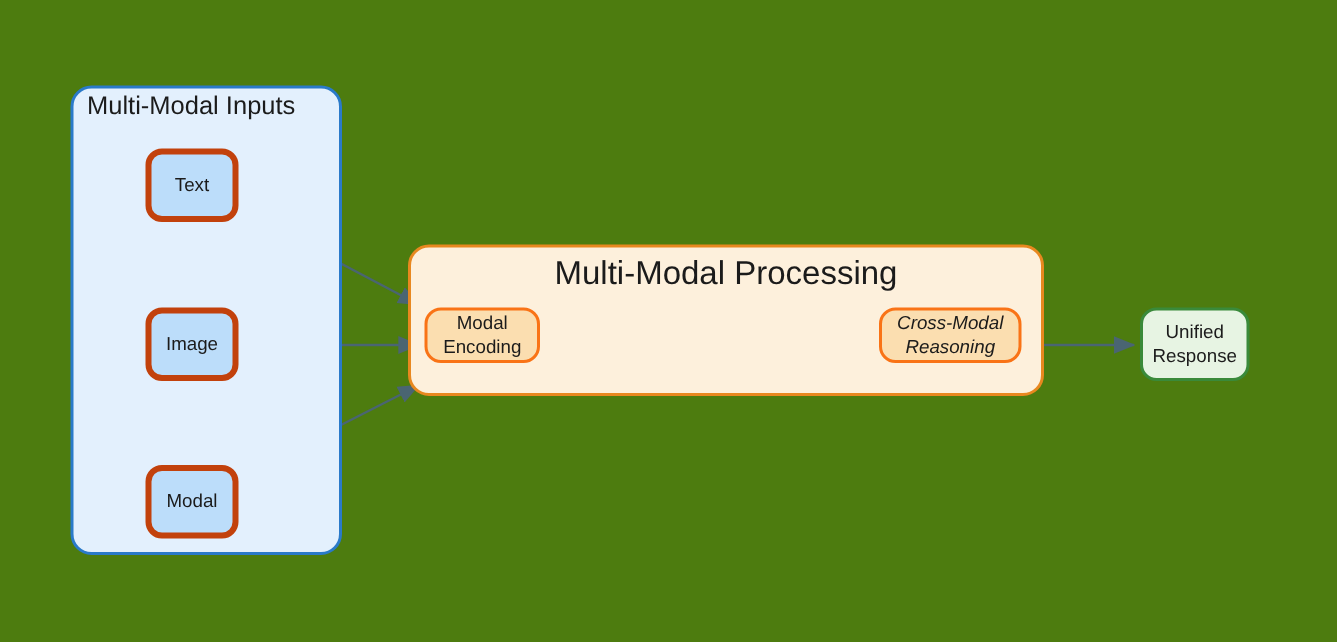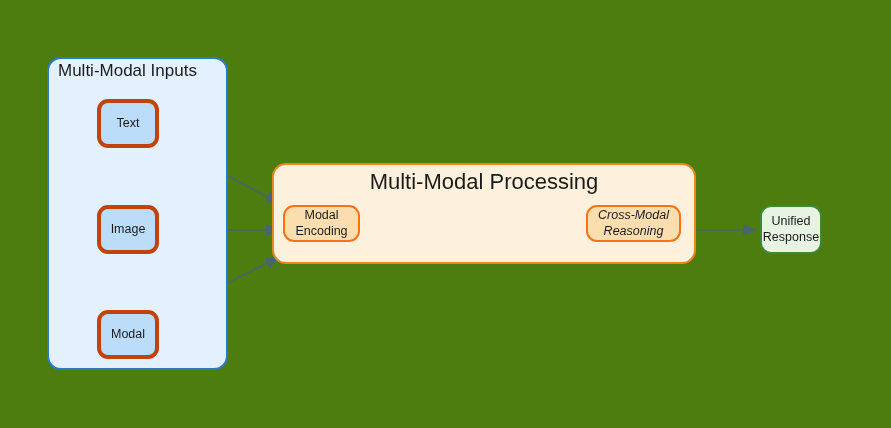--- a/index.html
+++ b/index.html
@@ -108,21 +108,21 @@
     font-size: 12.5px;
   }
   .node-encoding  { left: 283px; width: 77px; }
   .node-fusion    { left: 440px; width: 75px; }
   .node-reasoning { left: 586px; width: 95px; font-style: italic; }
 
   
   .node-output {
     left: 760px;
     top: 205px;
-    width: 62px;
+    width: 73px;
     height: 49px;
     background: #e7f4e3;
     border: 2px solid #3a8a3a;
     border-radius: 11px;
     font-size: 12.5px;
   }
 </style>
 </head>
 <body>
 

